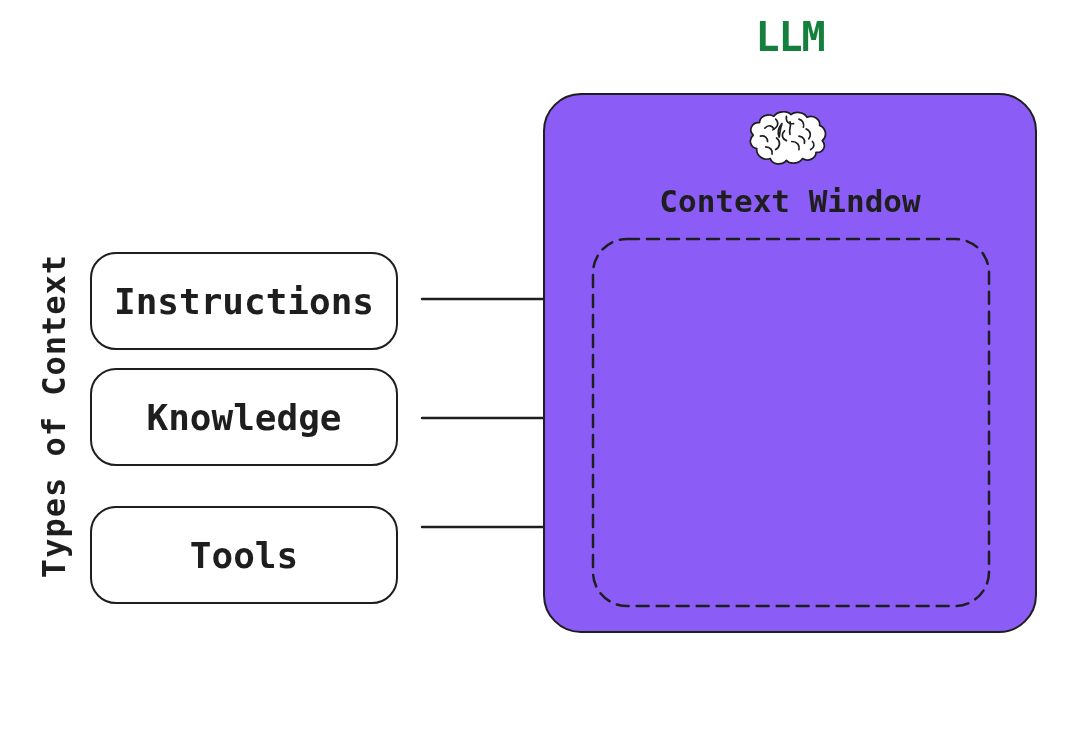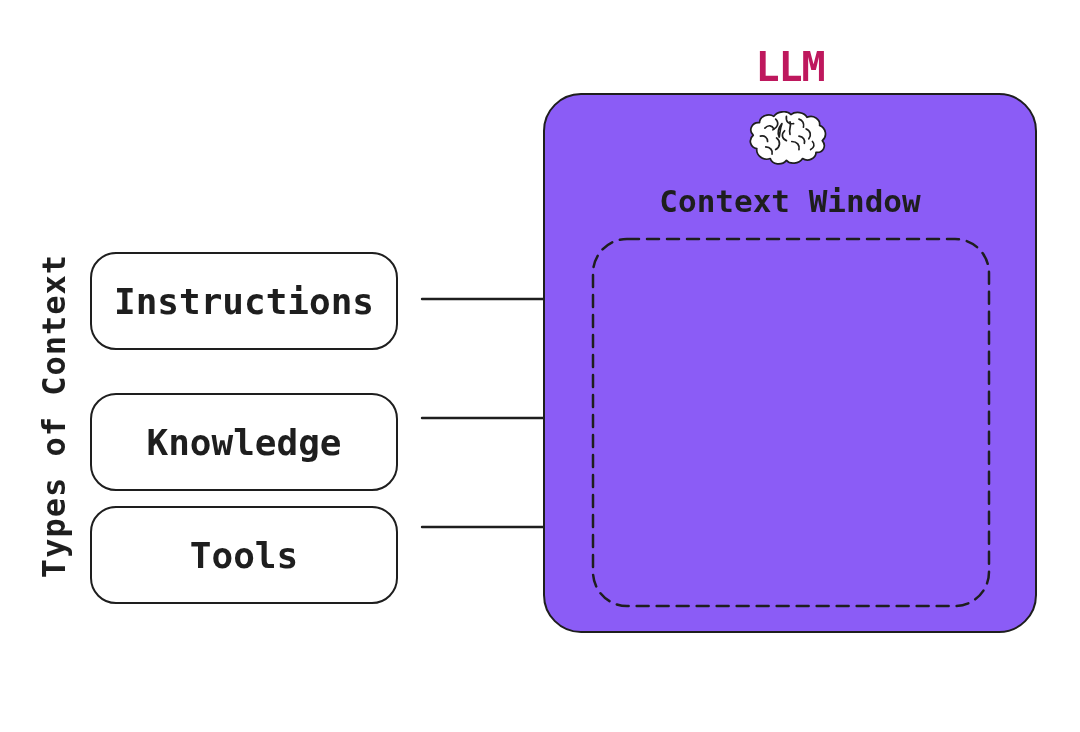--- a/index.html
+++ b/index.html
@@ -40,46 +40,46 @@
     align-items: center;
     justify-content: center;
   }
   .src-box .label {
     font-size: 36px;
     font-weight: bold;
     color: #1e1e1e;
     white-space: nowrap;
   }
   .src-box.b0 { top: 252px; }
-  .src-box.b1 { top: 393px; }
+  .src-box.b1 { top: 368px; }
   .src-box.b2 { top: 476px; margin-top: 30px; }
 
   
   .arrow {
     position: absolute;
     left: 420px;
     width: 175px;
     height: 24px;
   }
   .arrow.a0 { top: 287px; }
   .arrow.a1 { top: 406px; }
   .arrow.a2 { top: 515px; }
   .arrow svg { display: block; }
 
   
   .llm-title {
     position: absolute;
     left: 543px;
-    top: 44px;
+    top: 14px;
     width: 494px;
     text-align: center;
     font-size: 40px;
     font-weight: bold;
     letter-spacing: -1px;
-    color: #be185d;
+    color: #15803d;
   }
   .llm-box {
     position: absolute;
     left: 543px;
     top: 93px;
     width: 494px;
     height: 540px;
     border: 2.5px solid #1e1e1e;
     border-radius: 38px;
     background: #8b5cf6;

